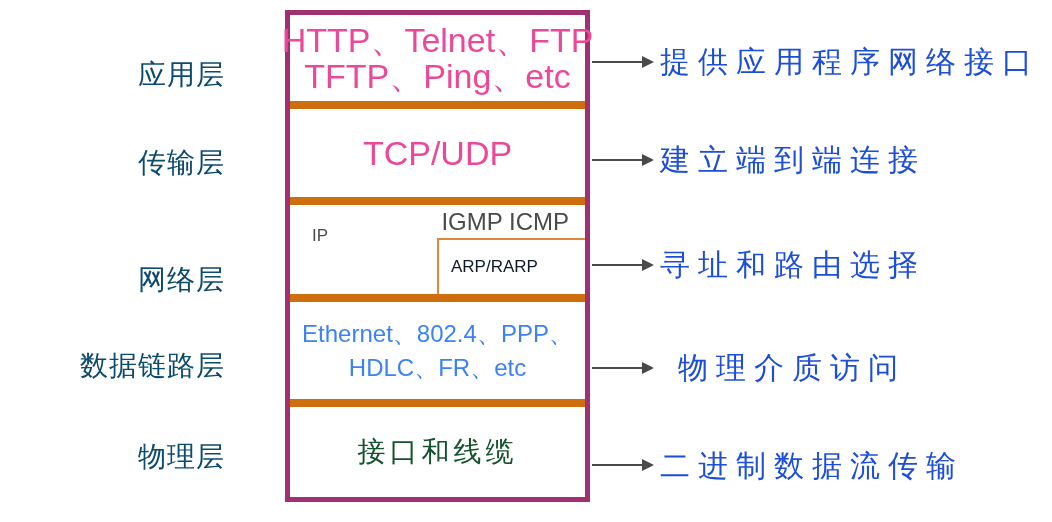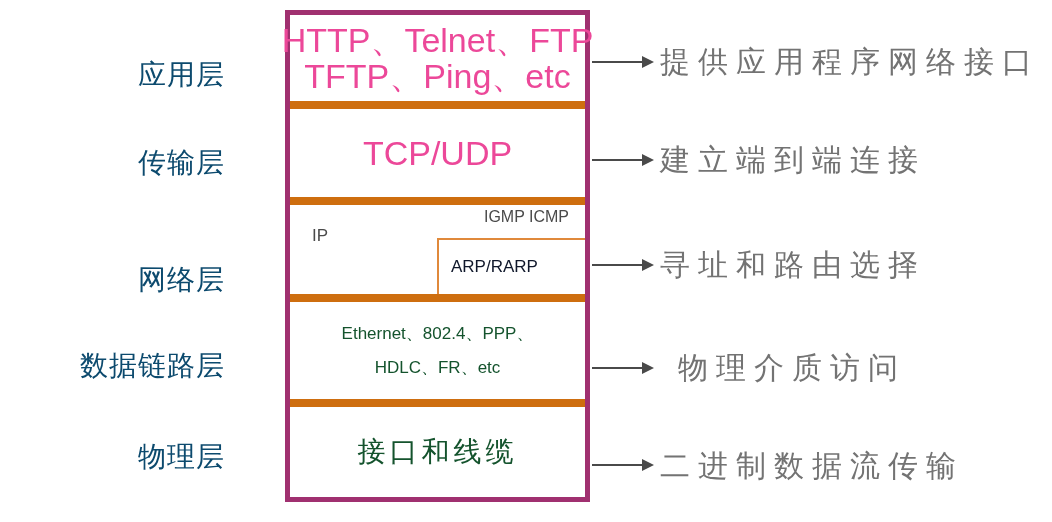--- a/index.html
+++ b/index.html
@@ -25,44 +25,44 @@
   }
   .divider { height: 8px; flex: none; background: #CE6E0F; }
   .row { flex: none; display: flex; flex-direction: column; align-items: center; justify-content: center; }
   .row-app       { height: 86px; }
   .row-transport { height: 88px; padding-bottom: 1px; }
   .row-network   { height: 89px; position: relative; display: block; }
   .row-datalink  { height: 97px; }
   .row-physical  { flex: 1 1 auto; }
 
   .blue-line { color: #ec4899; font-size: 34px; line-height: 36px; white-space: nowrap; }
-  .gray-line { color: #14532d; font-size: 17px; line-height: 34px; white-space: nowrap; text-align: right; }
+  .gray-line { color: #3b82f6; font-size: 24px; line-height: 34px; white-space: nowrap; text-align: right; }
   .phys-line { color: #14532d; font-size: 28px; letter-spacing: 4px; white-space: nowrap; }
 
   .ip-label   { position: absolute; left: 22px; top: 21px; font-size: 17px; color: #4A4A4A; }
-  .igmp-label { position: absolute; right: 16px; top: 3px; font-size: 16px; color: #4A4A4A; margin-left: 8px; }
+  .igmp-label { position: absolute; right: 16px; top: 3px; font-size: 24px; color: #4A4A4A; margin-left: 8px; }
   .arp-subbox {
     position: absolute; left: 147px; right: 0; top: 33px; bottom: 0;
     border-top: 2px solid #E0893B; border-left: 2px solid #E0893B;
     display: flex; align-items: center; padding-left: 12px;
   }
   .arp-label { font-size: 17px; color: #0f172a; }
 
   
   .arrow { position: absolute; left: 592px; width: 50px; height: 2px; background: #4A4A4A; }
   .arrow::after {
     content: ""; position: absolute; left: 50px; top: -5px; width: 0; height: 0;
     border-left: 12px solid #4A4A4A;
     border-top: 6px solid transparent; border-bottom: 6px solid transparent;
   }
 
   
   .desc {
     position: absolute; left: 660px; transform: translateY(-50%);
-    font-size: 30px; letter-spacing: 8px; color: #737373; white-space: nowrap;
+    font-size: 30px; letter-spacing: 8px; color: #1d4ed8; white-space: nowrap;
   }
 </style>
 </head>
 <body>
 
 <div class="canvas">
 
   <div class="layer-label" style="top:59px">应用层</div>
   <div class="layer-label" style="top:147px">传输层</div>
   <div class="layer-label" style="top:264px">网络层</div>

